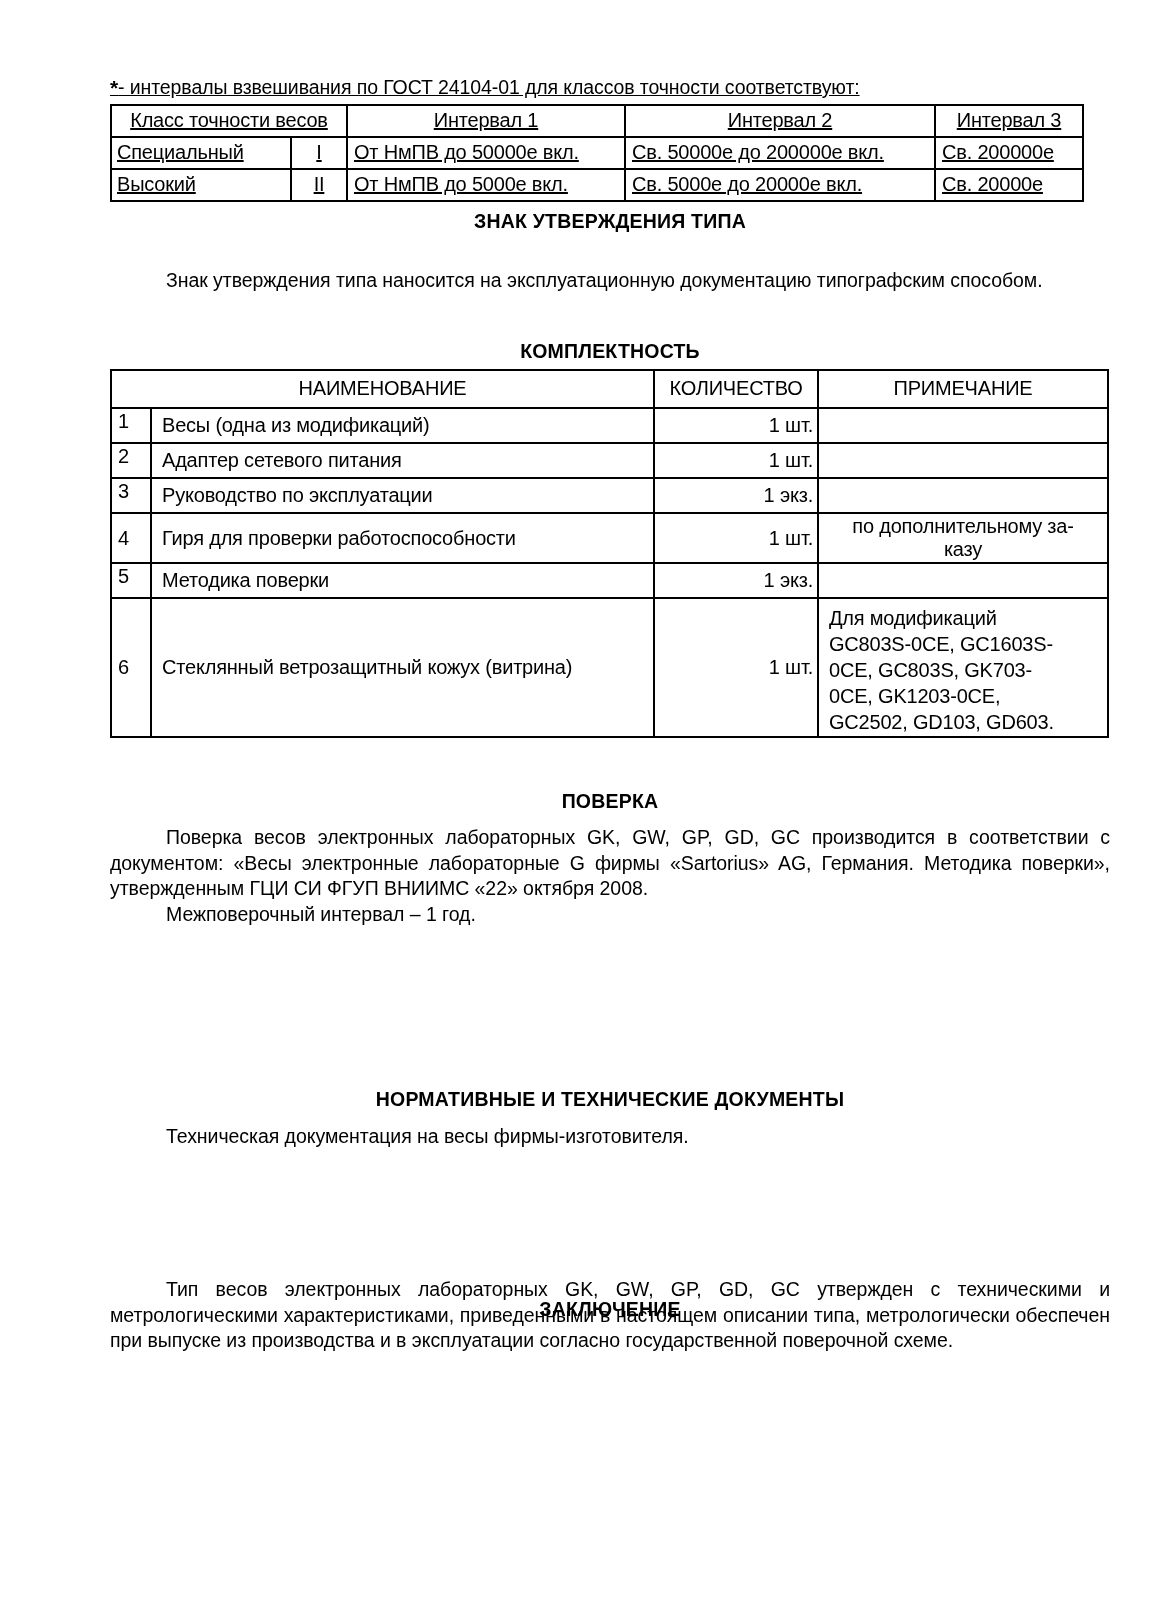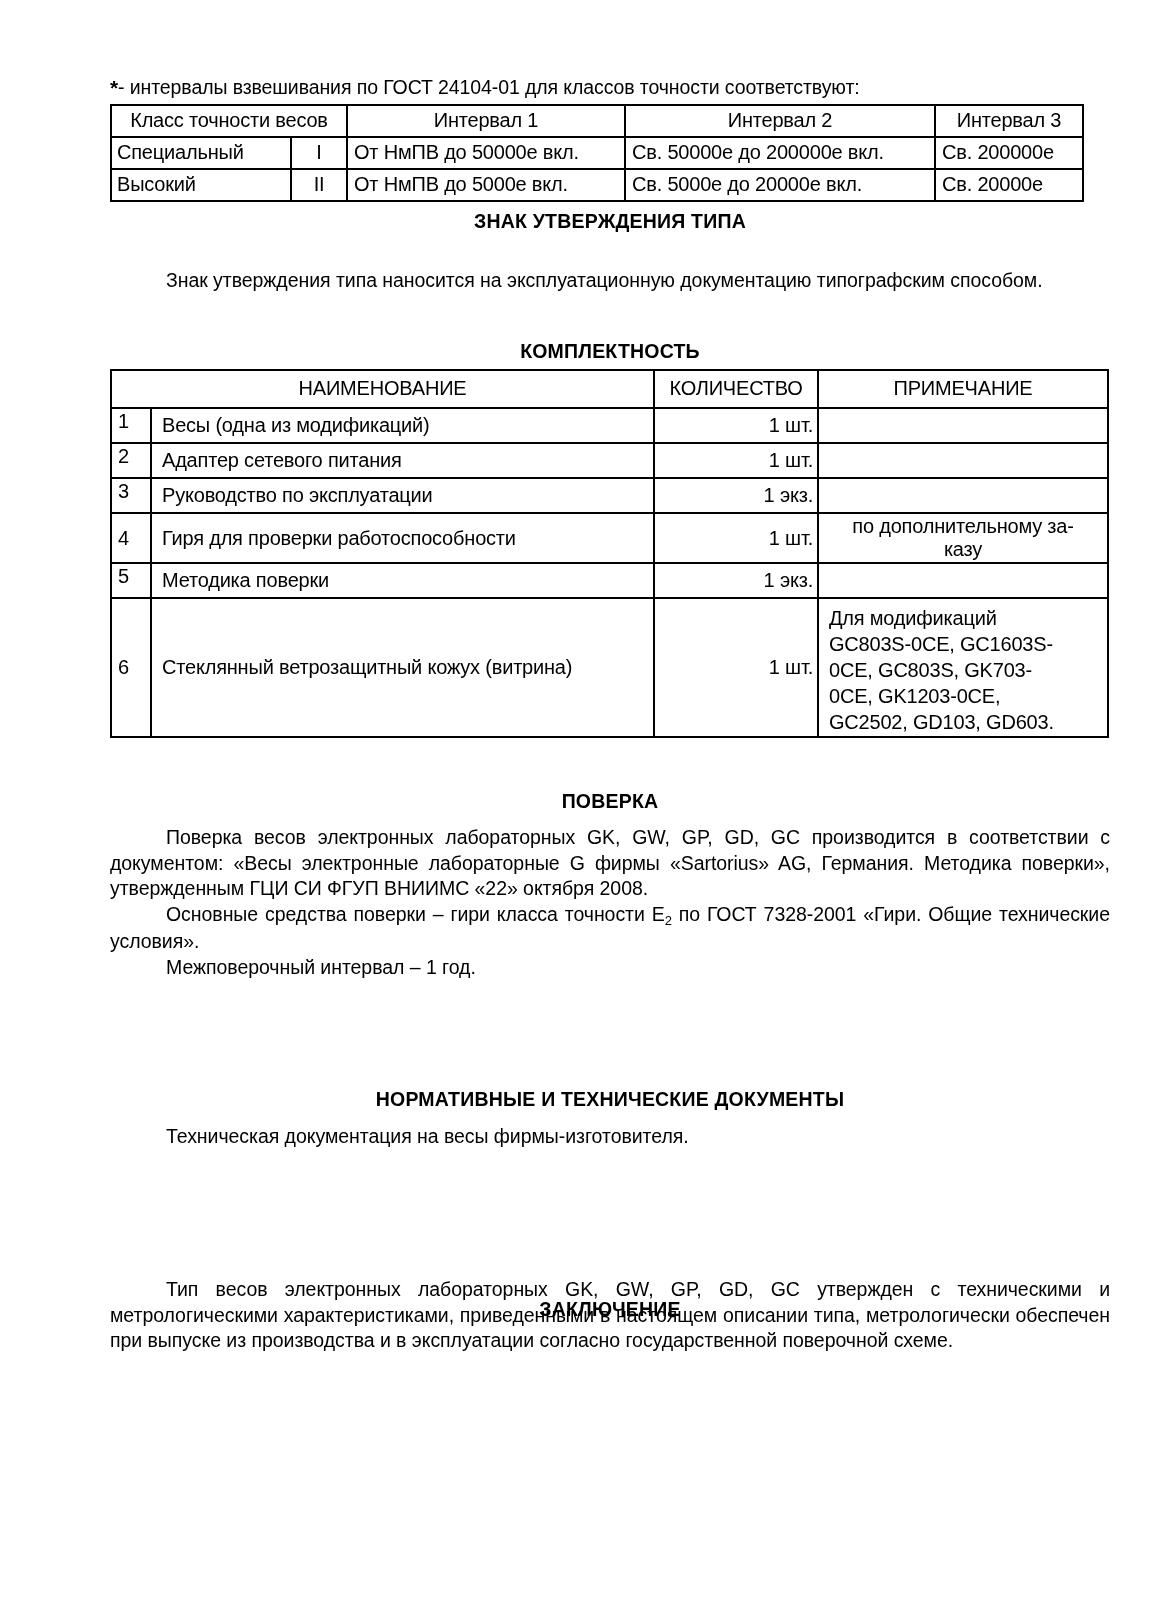--- a/index.html
+++ b/index.html
@@ -154,21 +154,21 @@
 
   
   .blk { position: absolute; left: 0; width: 1000px; }
 </style>
 </head>
 <body>
 
 <div class="page">
   <div class="content">
 
-    <div class="blk" style="top:76px;">
+    <div class="blk" style="top:76px;text-decoration:underline;">
       <div class="note-line"><span class="star">*</span><span>- интервалы взвешивания по ГОСТ 24104-01 для классов точности соответствуют:</span></div>
 
       <table id="accuracy-table" class="doc-table">
         <colgroup>
           <col style="width:180px">
           <col style="width:56px">
           <col style="width:278px">
           <col style="width:310px">
           <col style="width:148px">
         </colgroup>
@@ -273,21 +273,20 @@
           </tr>
         </tbody>
       </table>
     </div>
 
     <div class="blk" style="top:790px;">
       <h2 class="section-title">ПОВЕРКА</h2>
     </div>
     <div class="blk" style="top:825px;">
       <p class="para indent">Поверка весов электронных лабораторных GK, GW, GP, GD, GC производится в соответствии с документом: «Весы электронные лабораторные G фирмы «Sartorius» AG, Германия. Методика поверки», утвержденным ГЦИ СИ ФГУП ВНИИМС «22» октября 2008.</p>
-      <p class="para indent"><span>Основные средства поверки – гири класса точности Е</span><sub class="sub">2</sub><span> по ГОСТ 7328-2001 «Гири. Общие технические условия».</span></p>
       <p class="para indent left">Межповерочный интервал – 1 год.</p>
     </div>
 
     <div class="blk" style="top:1088px;">
       <h2 class="section-title">НОРМАТИВНЫЕ И ТЕХНИЧЕСКИЕ ДОКУМЕНТЫ</h2>
     </div>
     <div class="blk" style="top:1124px;">
       <p class="para left noindent" style="padding-left:56px">Техническая документация на весы фирмы-изготовителя.</p>
     </div>
 

